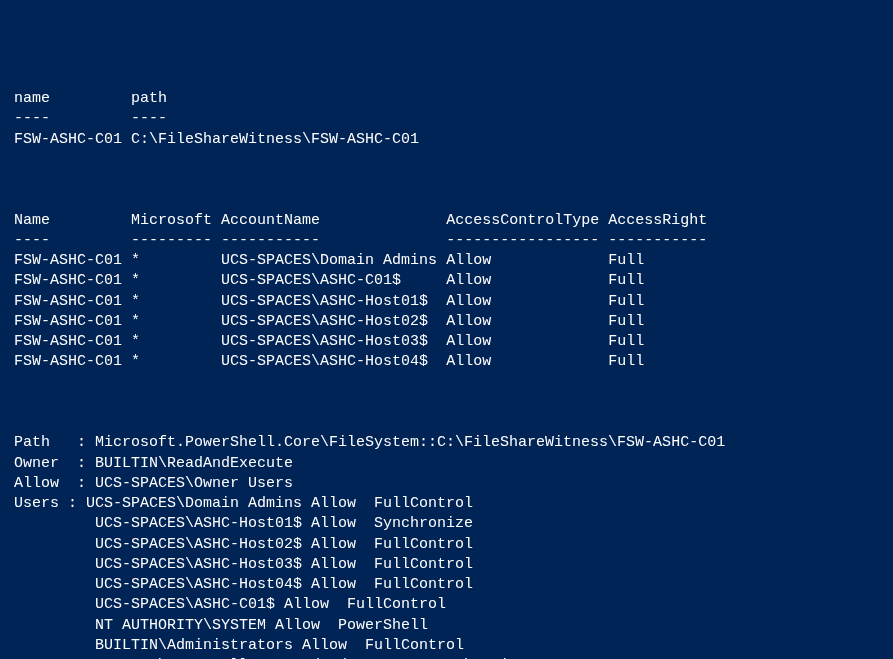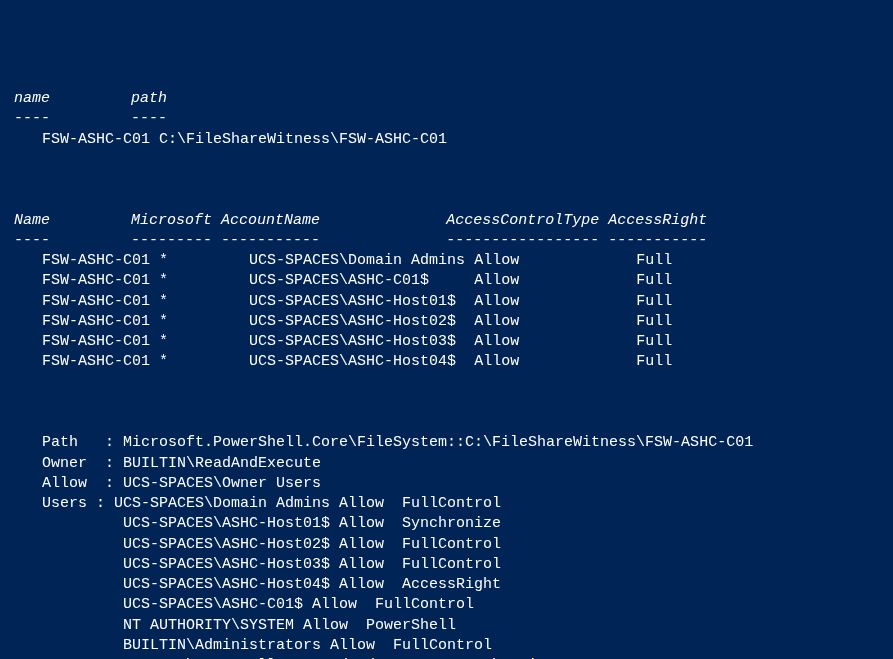--- a/index.html
+++ b/index.html
@@ -17,28 +17,26 @@
       white-space: pre;
       overflow: hidden;
       width: 893px;
       height: 659px;
     }
     .section {
       margin-bottom: 0;
     }
     .header-line {
       font-weight: normal;
-      font-style: italic;
     }
     .dash-line {
       font-weight: normal;
     }
     .row-line {
       font-weight: normal;
-      margin-left: 28px;
     }
   </style>
 </head>
 <body>
 
 
 
 <div class="section"><span class="header-line"><span>name</span>         <span>path</span></span>
 <span class="dash-line"><span>----</span>         <span>----</span></span>
 <span class="row-line"><span>FSW-ASHC-C01</span> <span>C:\FileShareWitness\FSW-ASHC-C01</span></span>
@@ -56,21 +54,21 @@
 </div>
 
 
 <div class="section"><span class="row-line"><span>Path</span>   : <span>Microsoft.PowerShell.Core\FileSystem::C:\FileShareWitness\FSW-ASHC-C01</span></span>
 <span class="row-line"><span>Owner</span>  : <span>BUILTIN\ReadAndExecute</span></span>
 <span class="row-line"><span>Allow</span>  : <span>UCS-SPACES\Owner Users</span></span>
 <span class="row-line"><span>Users</span> : <span>UCS-SPACES\Domain Admins Allow  FullControl</span></span>
 <span class="row-line">         <span>UCS-SPACES\ASHC-Host01$ Allow  Synchronize</span></span>
 <span class="row-line">         <span>UCS-SPACES\ASHC-Host02$ Allow  FullControl</span></span>
 <span class="row-line">         <span>UCS-SPACES\ASHC-Host03$ Allow  FullControl</span></span>
-<span class="row-line">         <span>UCS-SPACES\ASHC-Host04$ Allow  AccessRight</span></span>
+<span class="row-line">         <span>UCS-SPACES\ASHC-Host04$ Allow  FullControl</span></span>
 <span class="row-line">         <span>UCS-SPACES\ASHC-C01$ Allow  FullControl</span></span>
 <span class="row-line">         <span>NT AUTHORITY\SYSTEM Allow  PowerShell</span></span>
 <span class="row-line">         <span>BUILTIN\Administrators Allow  FullControl</span></span>
 <span class="row-line">         <span>BUILTIN\Users Allow  ReadAndExecute, Synchronize</span></span>
 
 
 
 </div>
 
 

